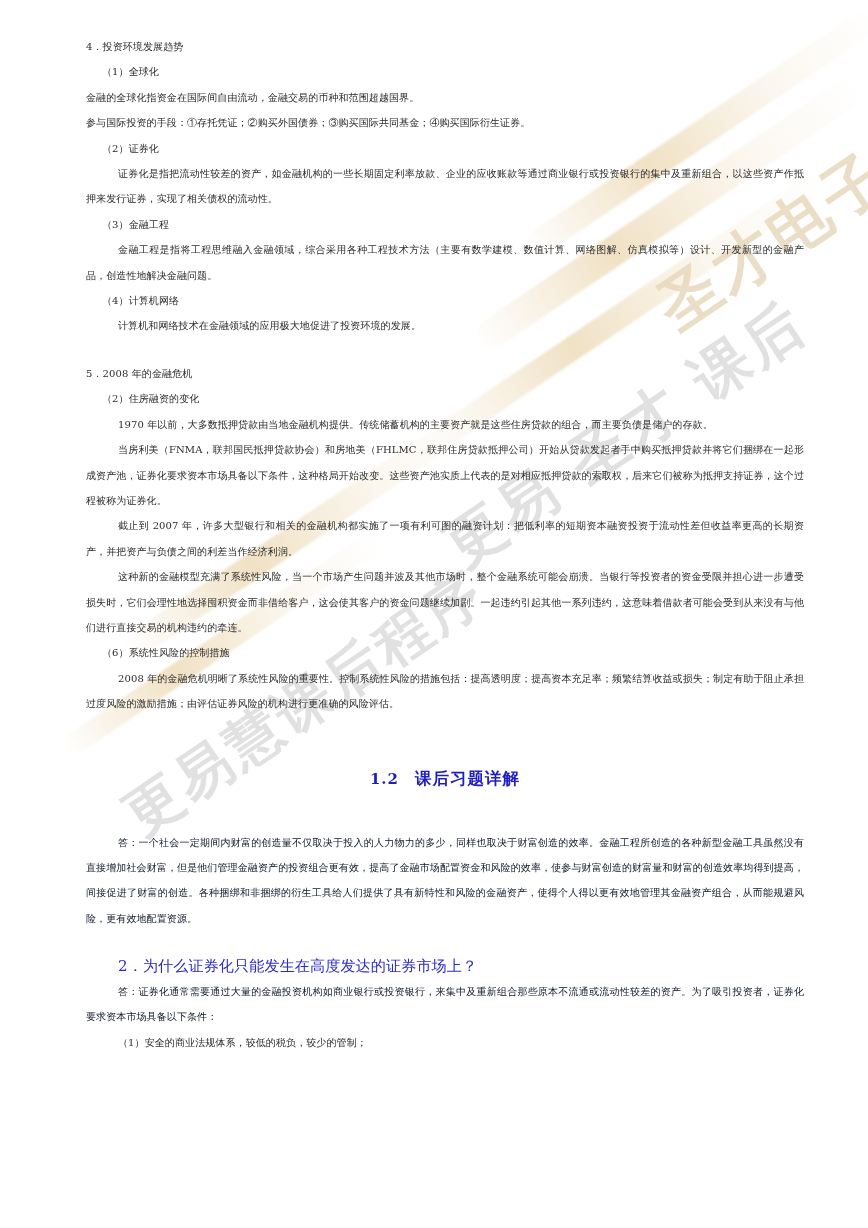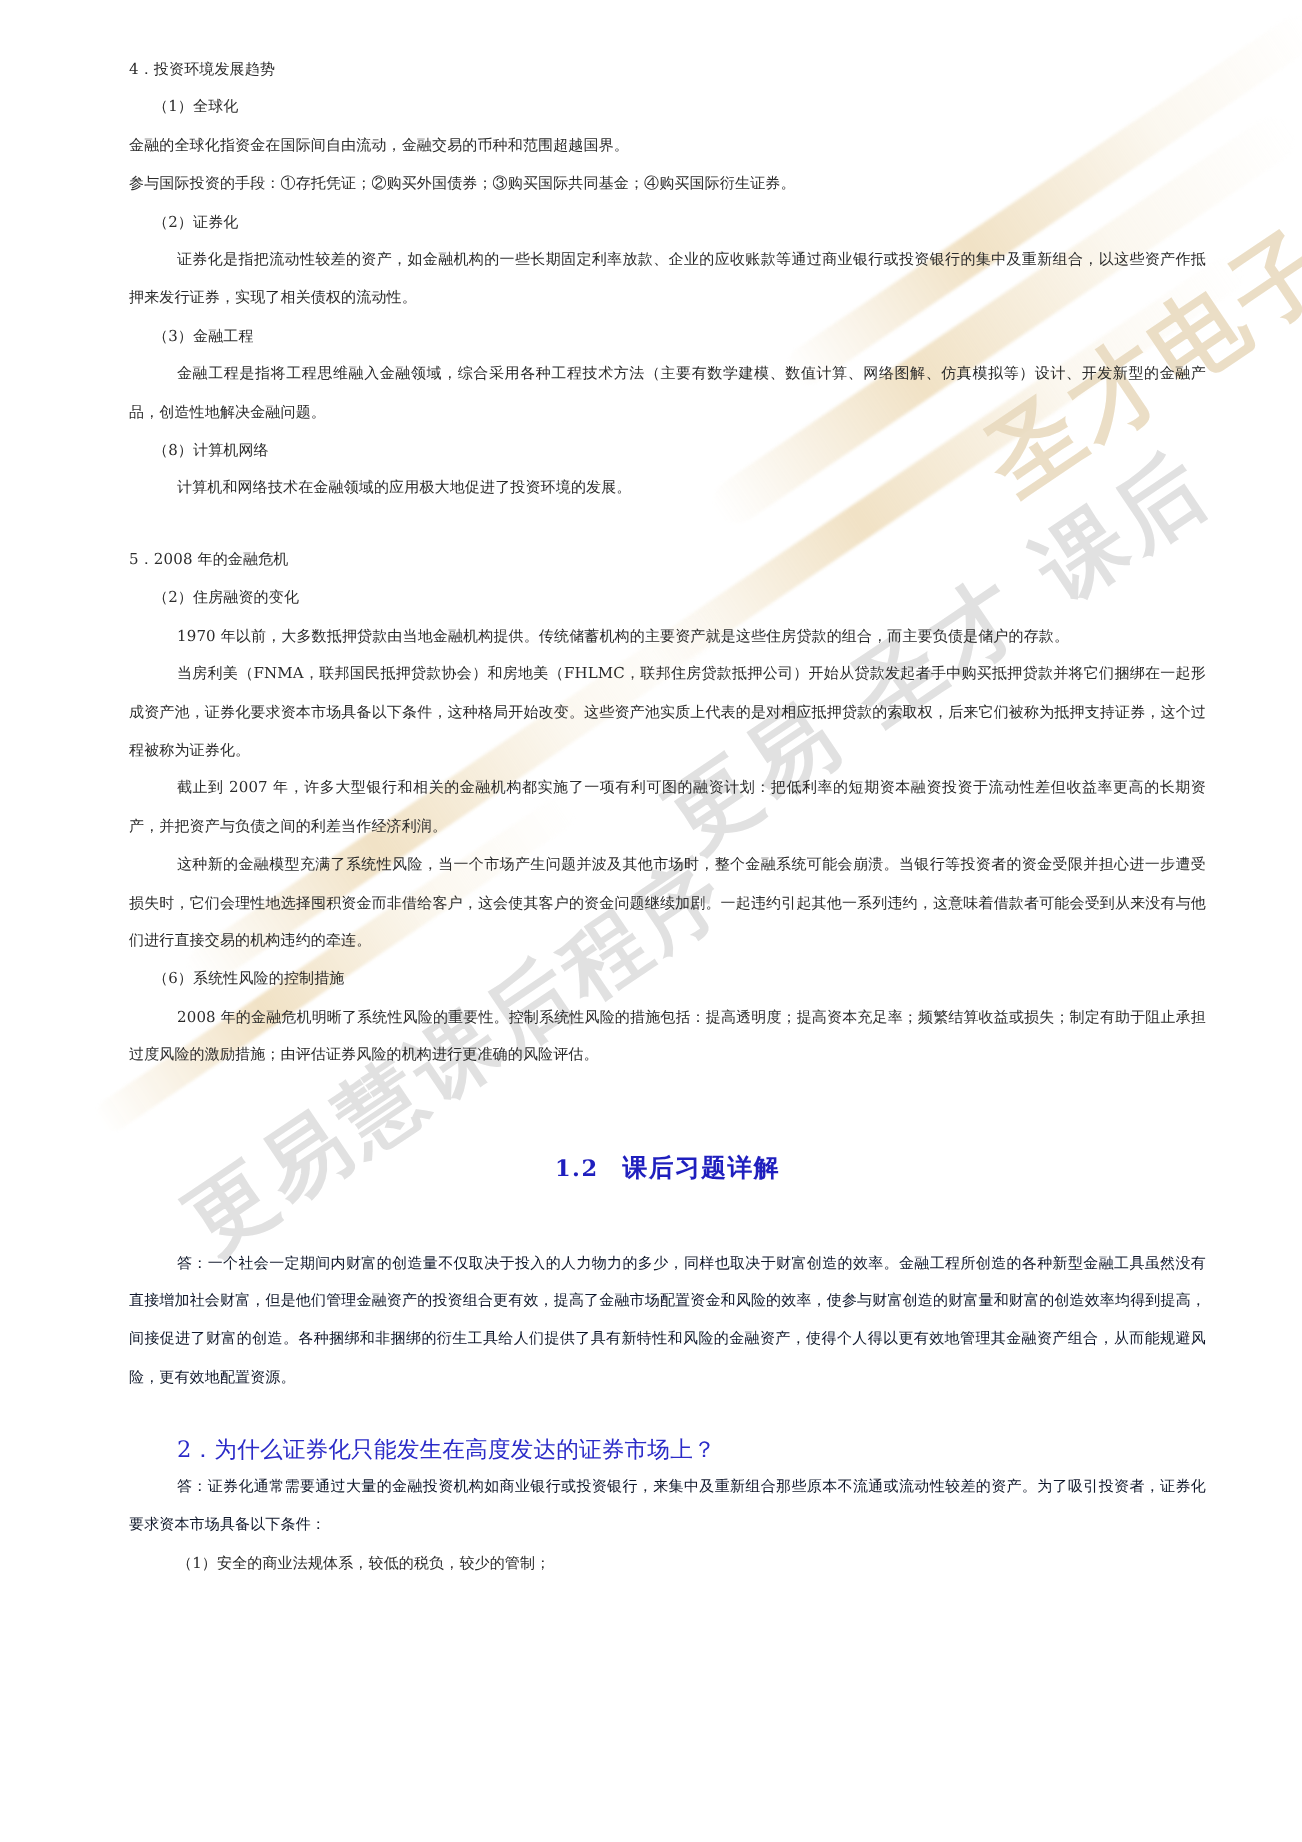--- a/index.html
+++ b/index.html
@@ -124,21 +124,21 @@
 <div id="page">
 
   <p class="line para">4．投资环境发展趋势</p>
   <p class="line para indent-1">（1）全球化</p>
   <p class="line para">金融的全球化指资金在国际间自由流动，金融交易的币种和范围超越国界。</p>
   <p class="line para">参与国际投资的手段：①存托凭证；②购买外国债券；③购买国际共同基金；④购买国际衍生证券。</p>
   <p class="line para indent-1">（2）证券化</p>
   <p class="line para indent-2">证券化是指把流动性较差的资产，如金融机构的一些长期固定利率放款、企业的应收账款等通过商业银行或投资银行的集中及重新组合，以这些资产作抵押来发行证券，实现了相关债权的流动性。</p>
   <p class="line para indent-1">（3）金融工程</p>
   <p class="line para indent-2">金融工程是指将工程思维融入金融领域，综合采用各种工程技术方法（主要有数学建模、数值计算、网络图解、仿真模拟等）设计、开发新型的金融产品，创造性地解决金融问题。</p>
-  <p class="line para indent-1">（8）计算机网络</p>
+  <p class="line para indent-1">（4）计算机网络</p>
   <p class="line para indent-2">计算机和网络技术在金融领域的应用极大地促进了投资环境的发展。</p>
 
   <div class="gap-md"></div>
 
   <p class="line para">5．2008 年的金融危机</p>
   <p class="line para indent-1">（2）住房融资的变化</p>
   <p class="line para indent-2">1970 年以前，大多数抵押贷款由当地金融机构提供。传统储蓄机构的主要资产就是这些住房贷款的组合，而主要负债是储户的存款。</p>
   <p class="line para indent-2">当房利美（FNMA，联邦国民抵押贷款协会）和房地美（FHLMC，联邦住房贷款抵押公司）开始从贷款发起者手中购买抵押贷款并将它们捆绑在一起形成资产池，证券化要求资本市场具备以下条件，这种格局开始改变。这些资产池实质上代表的是对相应抵押贷款的索取权，后来它们被称为抵押支持证券，这个过程被称为证券化。</p>
   <p class="line para indent-2">截止到 2007 年，许多大型银行和相关的金融机构都实施了一项有利可图的融资计划：把低利率的短期资本融资投资于流动性差但收益率更高的长期资产，并把资产与负债之间的利差当作经济利润。</p>
   <p class="line para indent-2">这种新的金融模型充满了系统性风险，当一个市场产生问题并波及其他市场时，整个金融系统可能会崩溃。当银行等投资者的资金受限并担心进一步遭受损失时，它们会理性地选择囤积资金而非借给客户，这会使其客户的资金问题继续加剧。一起违约引起其他一系列违约，这意味着借款者可能会受到从来没有与他们进行直接交易的机构违约的牵连。</p>

